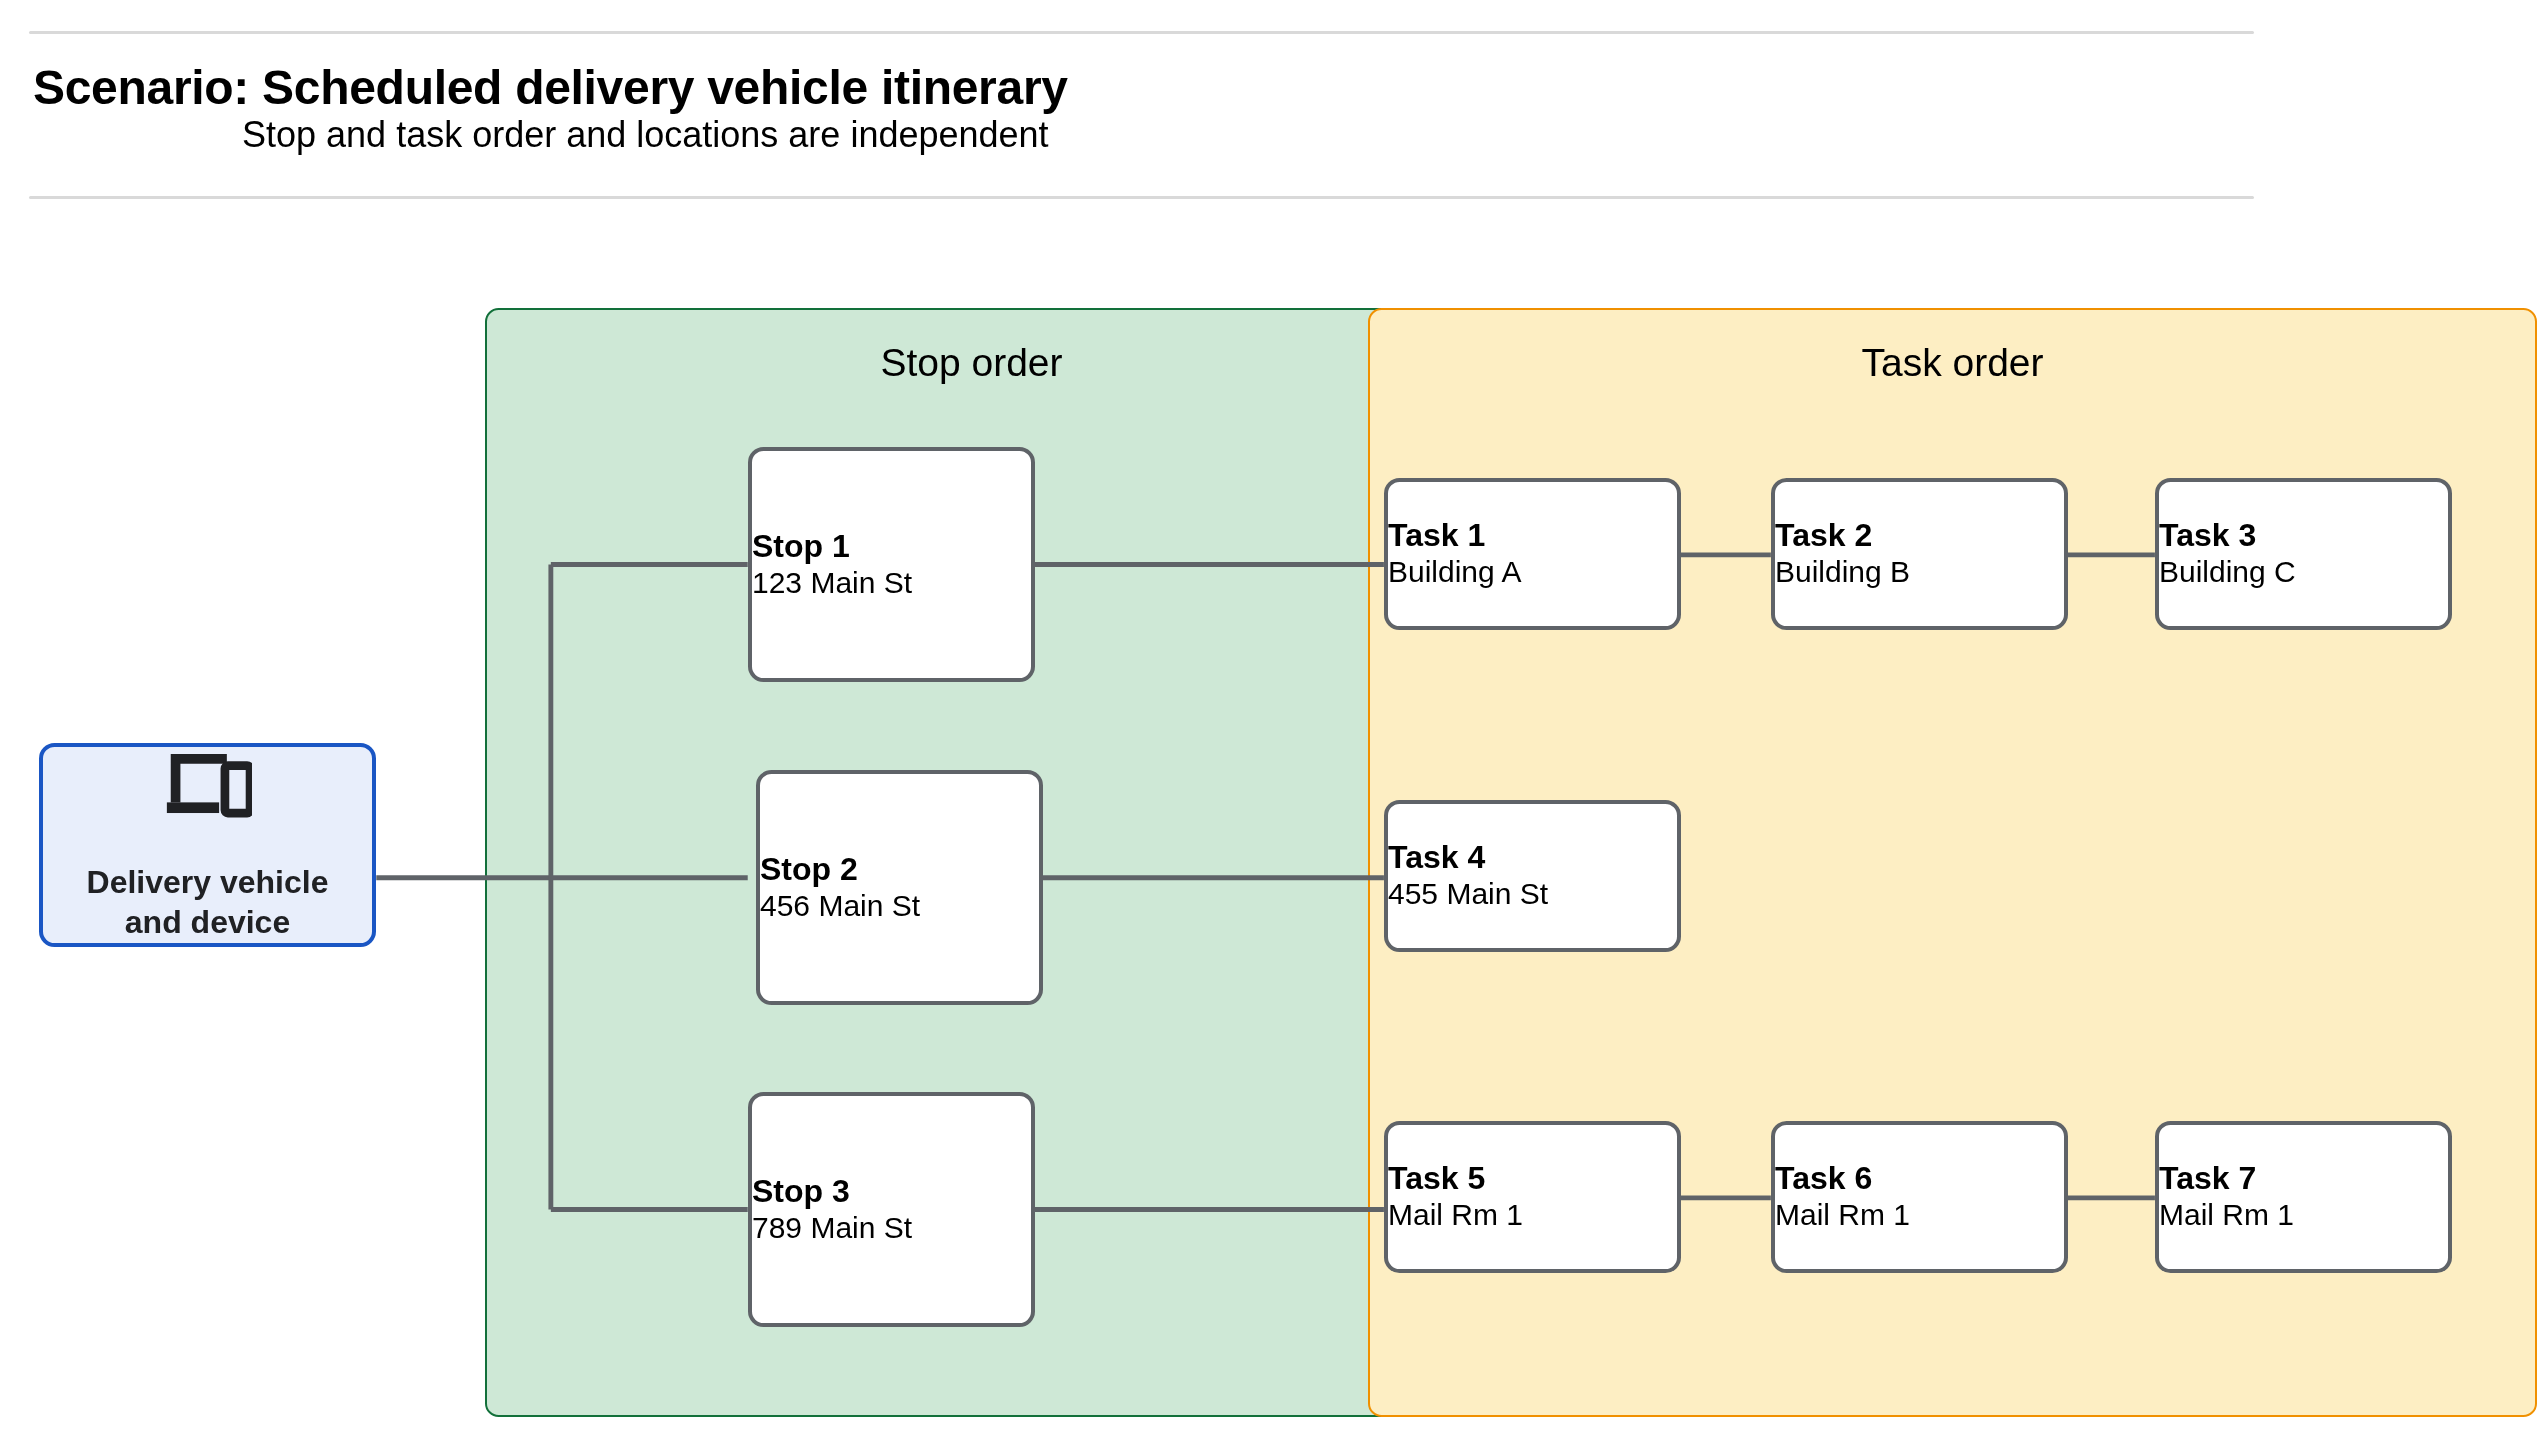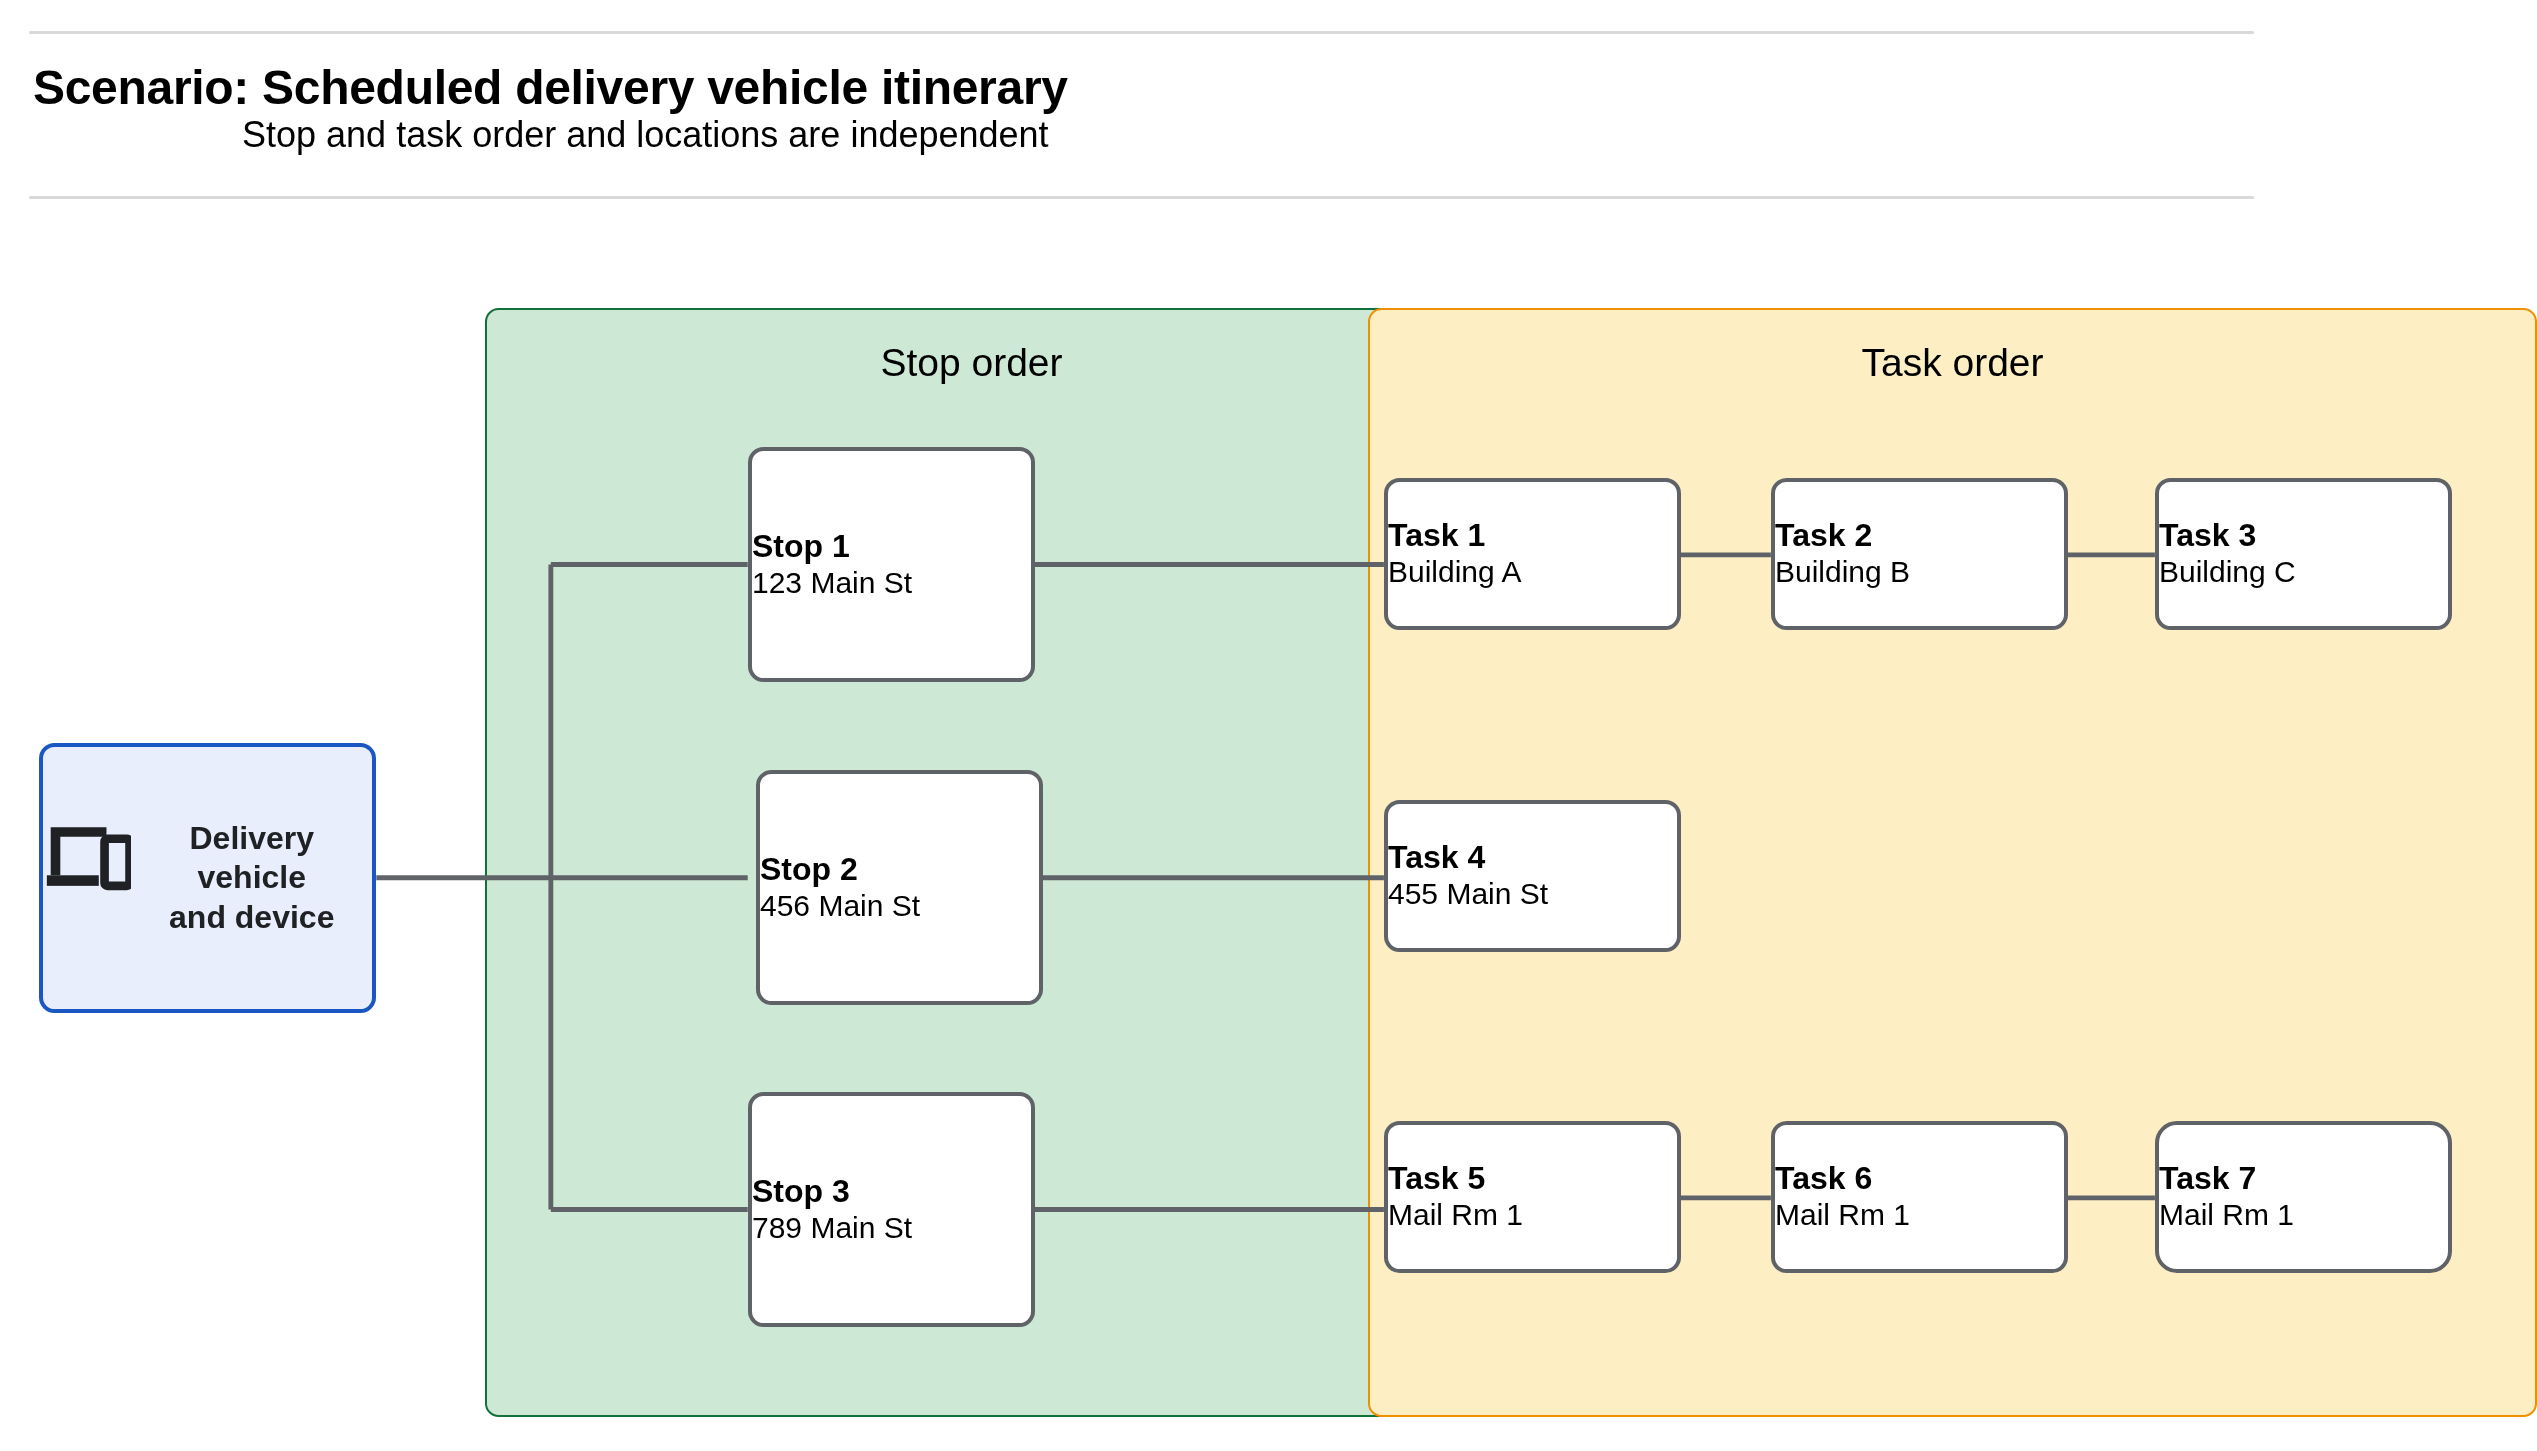--- a/index.html
+++ b/index.html
@@ -127,35 +127,35 @@
   #stop-2 { left: 748px; top: 1092px; }
 
   
   .task-node { width: 297px; height: 152px; }
   #task-0 { left: 1384px; top: 478px; }
   #task-1 { left: 1771px; top: 478px; }
   #task-2 { left: 2155px; top: 478px; }
   #task-3 { left: 1384px; top: 800px; }
   #task-4 { left: 1384px; top: 1121px; }
   #task-5 { left: 1771px; top: 1121px; }
-  #task-6 { left: 2155px; top: 1121px; border-radius: 22px; }
+  #task-6 { left: 2155px; top: 1121px; }
 
   
   #device-node {
     position: absolute;
     left: 39px;
     top: 743px;
     width: 337px;
-    height: 270px;
+    height: 204px;
     box-sizing: border-box;
     background: #e8eefb;
     border: 4.8px solid #1a56c4;
     border-radius: 15.5px;
     display: flex;
-    flex-direction: row;
+    flex-direction: column;
     align-items: center;
     justify-content: center;
   }
   #device-icon {
     width: 89px;
     height: 72px;
     margin-bottom: 43px;
   }
   #device-label {
     font-size: 32px;

